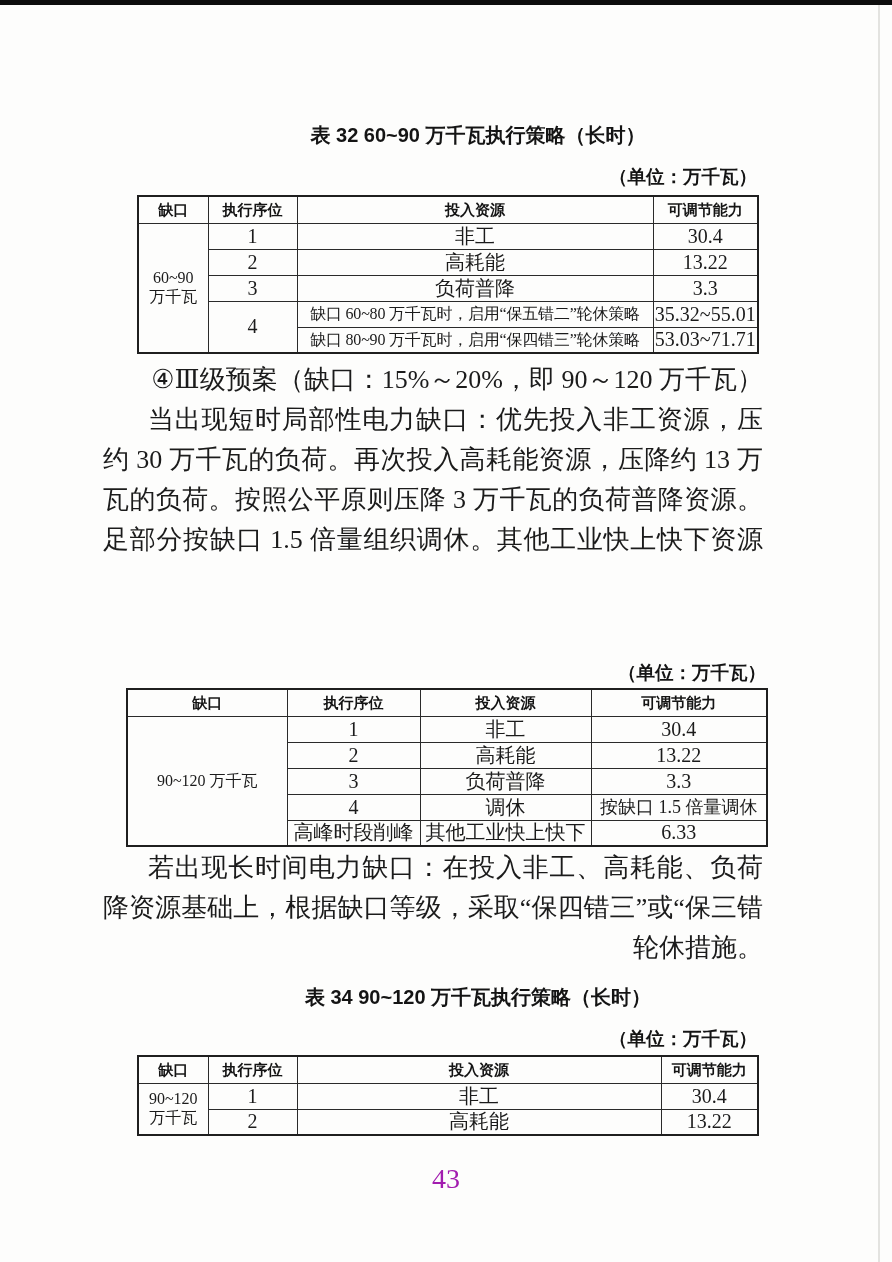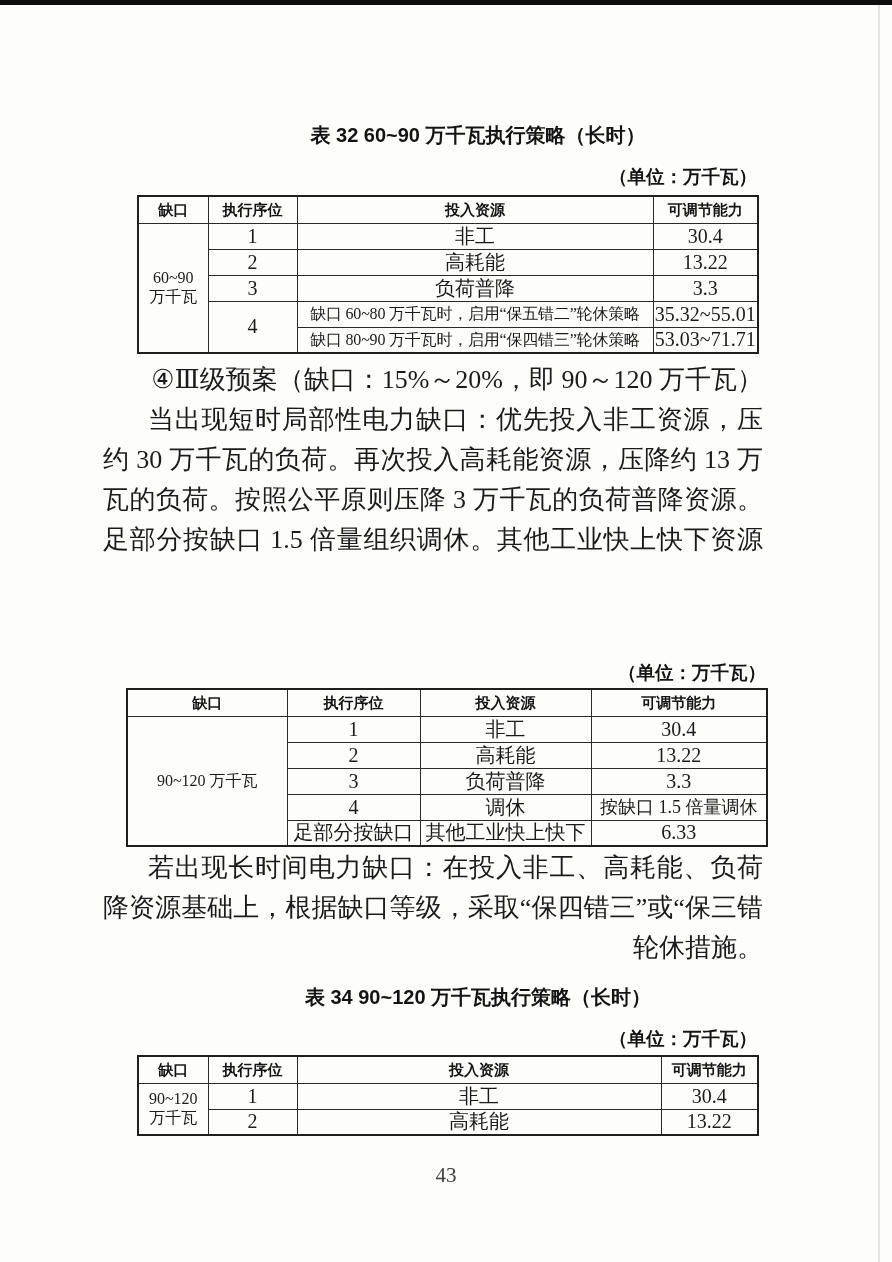--- a/index.html
+++ b/index.html
@@ -41,21 +41,21 @@
   .cell-small { font-size:16px; letter-spacing:-0.2px; }
   .cell-mid { font-size:18px; }
 
   .para { position:absolute; }
   .line { height:40px; line-height:40px; font-size:26px; overflow:hidden; white-space:normal;text-align:right; }
   .ind { text-indent:45px; }
   .just { text-align:justify; text-align-last:justify; }
 
   .page-num {
     position:absolute; left:0; top:1163px; width:892px;
-    text-align:center; font-size:21px; color:#404040;
+    text-align:center; font-size:28px; color:#a21caf;
   }
 </style>
 </head>
 <body>
 
 <div class="page">
 
   <div class="scan-top"></div>
   <div class="scan-right"></div>
 
@@ -146,21 +146,21 @@
         <td>3</td>
         <td>负荷普降</td>
         <td>3.3</td>
       </tr>
       <tr>
         <td>4</td>
         <td>调休</td>
         <td class="cell-mid">按缺口 1.5 倍量调休</td>
       </tr>
       <tr>
-        <td>足部分按缺口</td>
+        <td>高峰时段削峰</td>
         <td>其他工业快上快下</td>
         <td>6.33</td>
       </tr>
     </tbody>
   </table>
 
   <div class="para" style="left:103px; top:848px; width:660px">
     <div class="line ind just">若出现长时间电力缺口：在投入非工、高耗能、负荷普</div>
     <div class="line just">降资源基础上，根据缺口等级，采取“保四错三”或“保三错四”</div>
     <div class="line">轮休措施。</div>

